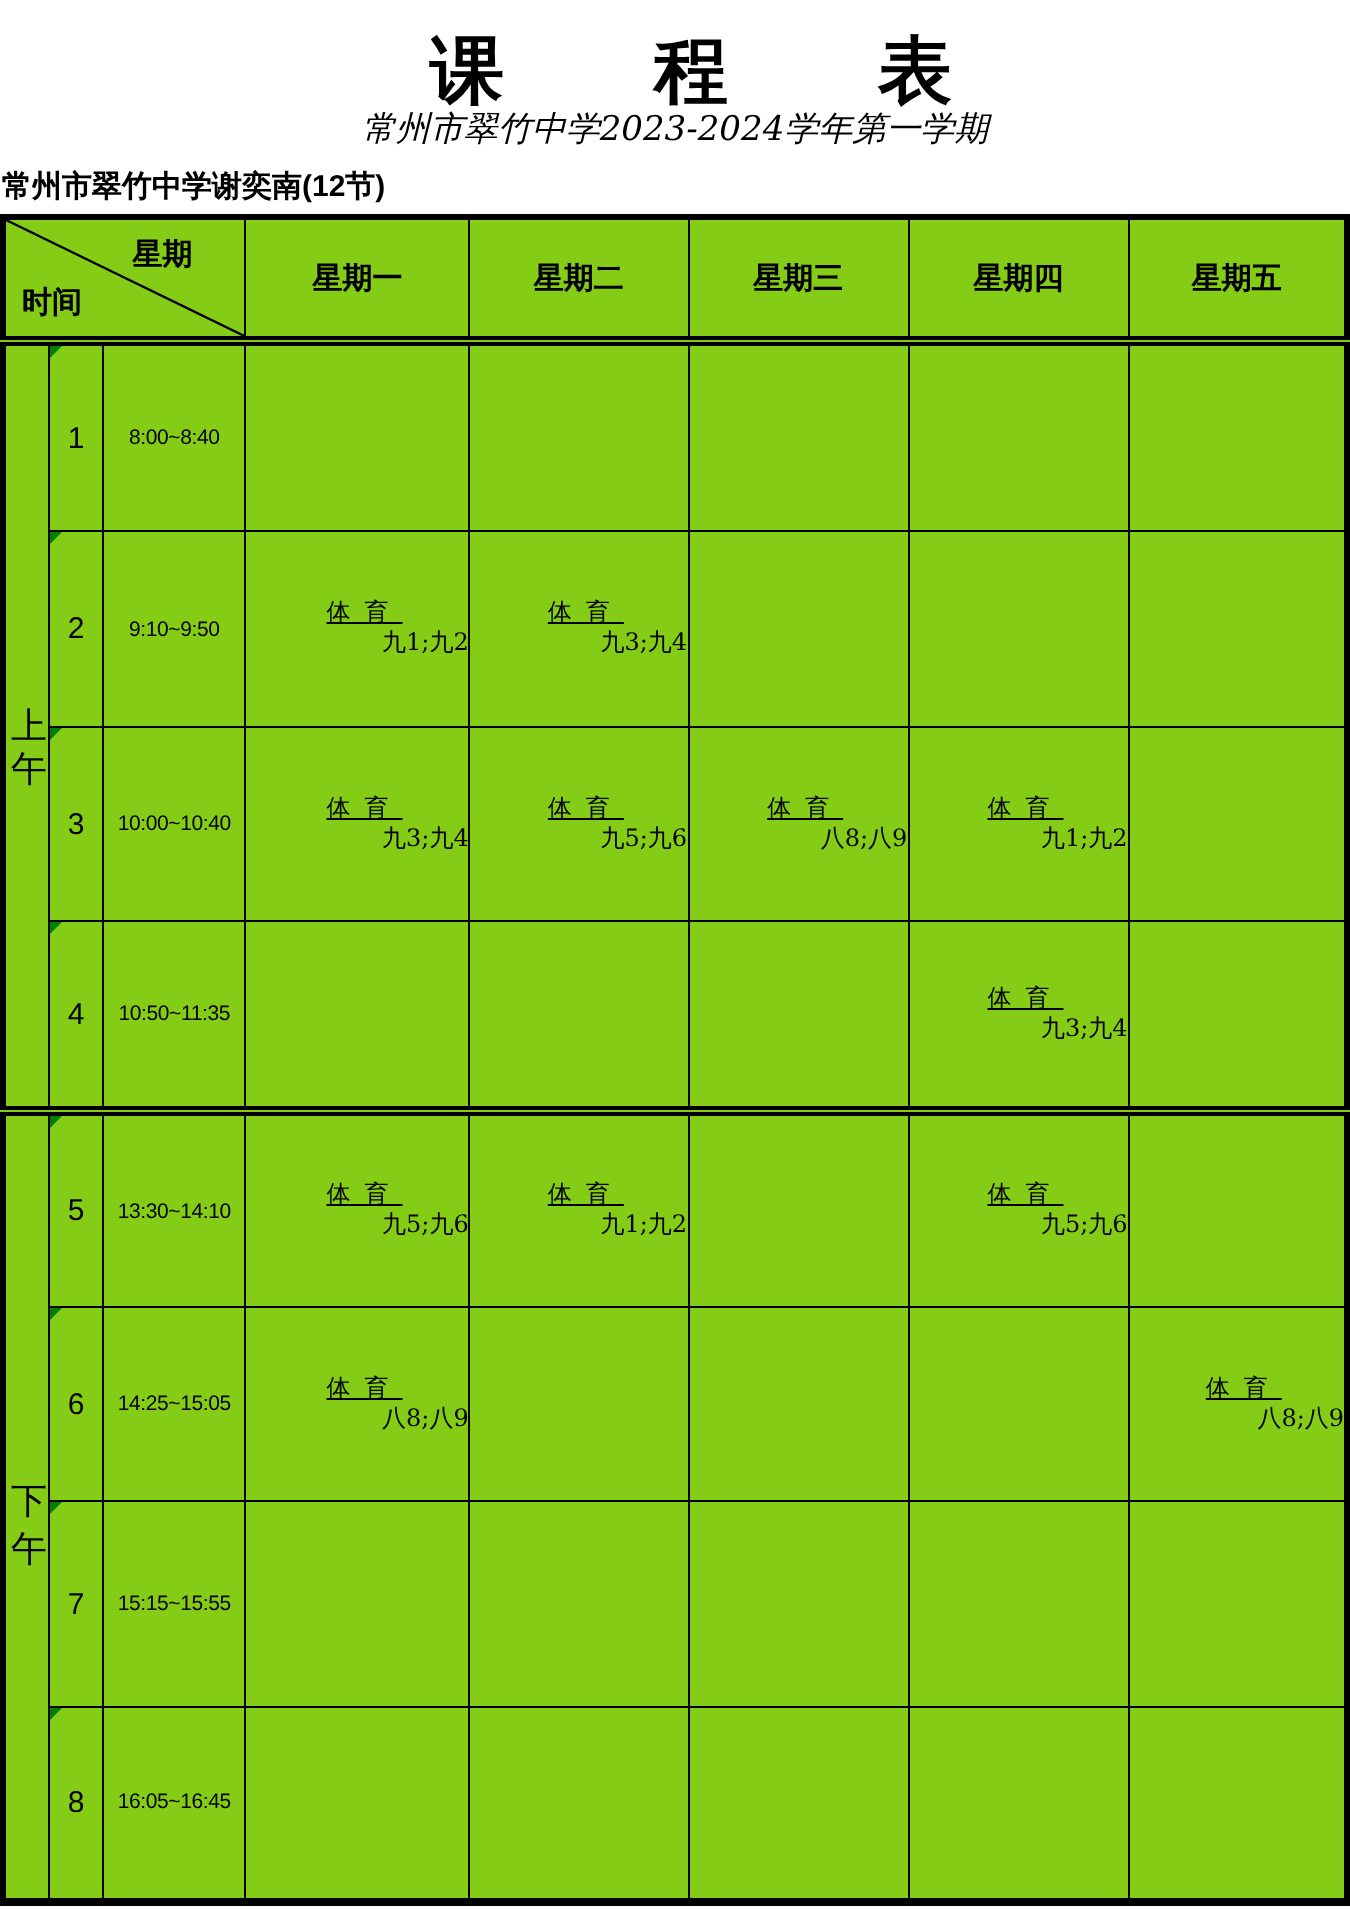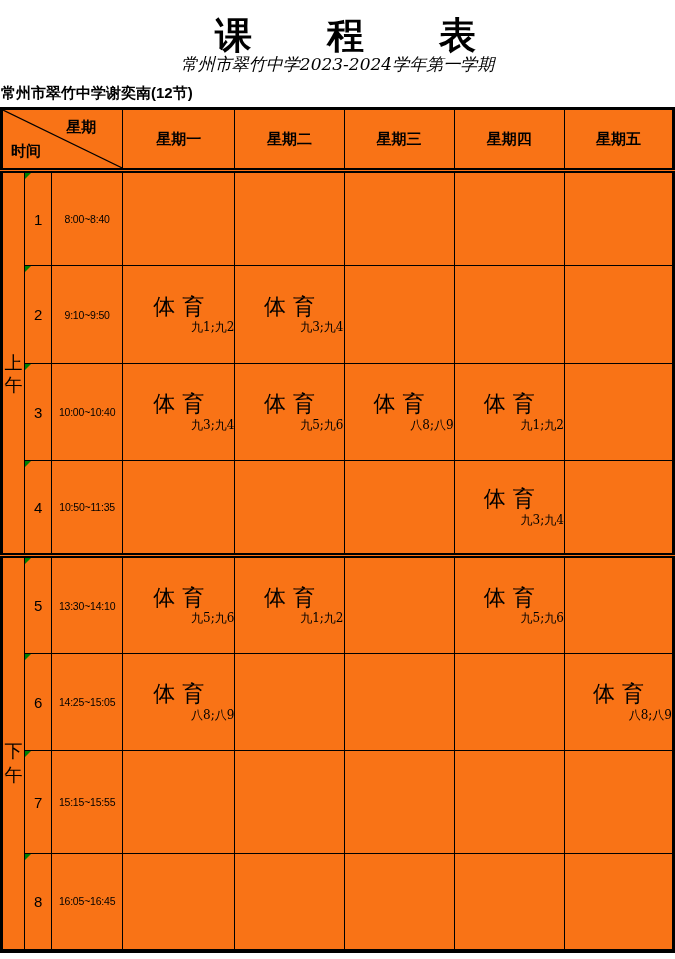--- a/index.html
+++ b/index.html
@@ -45,21 +45,21 @@
 
   
   table.tt {
     position: absolute;
     top: 107px; left: 0;
     width: 675px;
     border-collapse: collapse;
     table-layout: fixed;
     border: 3px solid #000;
     border-bottom: 4px solid #000;
-    background: #f97316;
+    background: #84cc16;
   }
   .tt th, .tt td {
     border: 1px solid #000;
     padding: 0;
     vertical-align: middle;
     overflow: hidden;
   }
   .tt thead th {
     height: 62px;
     border-bottom: 5px double #000;
@@ -105,24 +105,25 @@
     font-size: 10.5px;
     letter-spacing: -0.2px;
     white-space: nowrap;
     margin-top: 20px;
   }
 
   
   td.cell { text-align: center; }
   .subject {
     font-family: "DejaVu Serif", serif;
-    font-size: 22px;
+    font-size: 12px;
     letter-spacing: 7px;
     text-indent: 7px;
     line-height: 1.25;
+    text-decoration: underline;
   }
   .classes {
     font-family: "DejaVu Serif", serif;
     font-size: 12px;
     line-height: 1.3;
     text-align: right;
   }
 </style>
 </head>
 <body>

